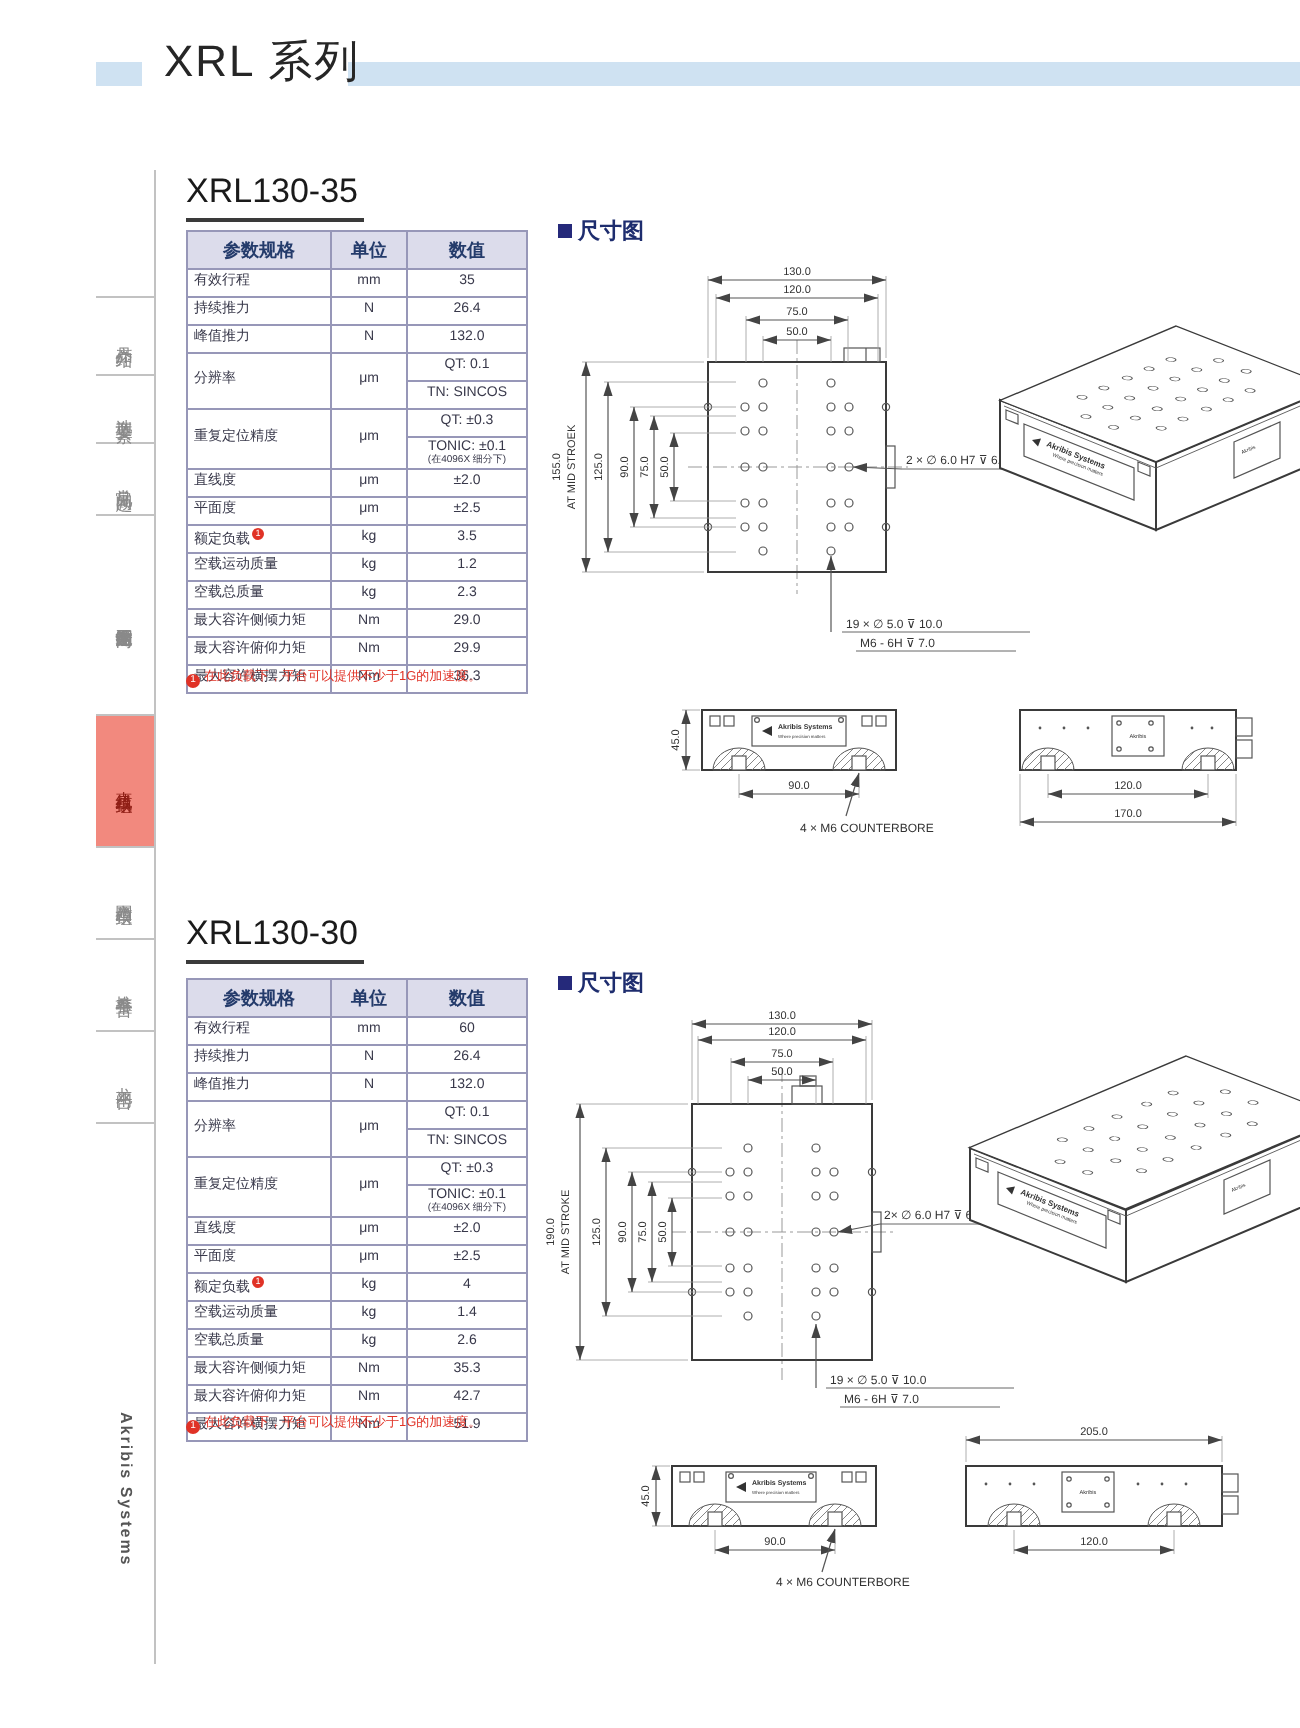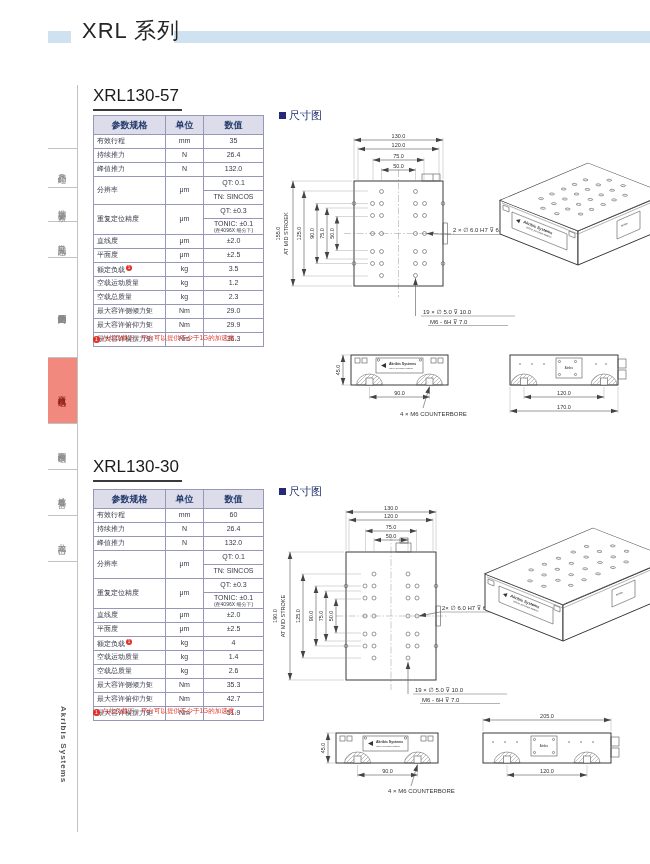--- a/index.html
+++ b/index.html
@@ -30,21 +30,21 @@
   table.spec td{border:1px solid #9797b8;font-size:7px;color:#38384a;text-align:center;padding:0 1px;height:13px;line-height:1.15;}
   table.spec tr.tall td{height:15px;}
   table.spec td.n{text-align:left;padding-left:3px;}
   .sm{display:block;font-size:5px;color:#38384a;}
   .mk{display:inline-block;width:6px;height:6px;border-radius:50%;background:#e03226;color:#fff;font-size:4.5px;
       line-height:6px;text-align:center;vertical-align:super;margin-left:1px;}
   .foot{position:absolute;font-size:6.5px;color:#e03226;white-space:nowrap;}
   .fmk{display:inline-block;width:7px;height:7px;border-radius:50%;background:#e03226;color:#fff;font-size:5px;
       line-height:7px;text-align:center;margin-right:2px;vertical-align:-1px;}
   
-  .dimlab{position:absolute;font-size:11px;font-weight:normal;color:#1e2d6e;white-space:nowrap;}
+  .dimlab{position:absolute;font-size:11px;font-weight:bold;color:#1e2d6e;white-space:nowrap;}
   .sq{display:inline-block;width:7px;height:7px;background:#25297a;margin-right:3px;}
   
   svg{position:absolute;}
   svg .body{stroke:#3a3a3a;stroke-width:1;fill:none;}
   svg .thin{stroke:#555;stroke-width:0.6;fill:none;}
   svg .thin2{stroke:#555;stroke-width:0.45;fill:none;}
   svg .dim{stroke:#555;stroke-width:0.6;fill:none;}
   svg .ext{stroke:#999;stroke-width:0.4;fill:none;}
   svg .cl{stroke:#999;stroke-width:0.5;fill:none;stroke-dasharray:7 2 1.5 2;}
   svg .hole{stroke:#555;stroke-width:0.6;fill:none;}
@@ -74,21 +74,21 @@
     <div class="tab h34">选型要素</div>
     <div class="tab h36">常见问题</div>
     <div class="tab tight h100">龙门平台的运动控制介绍</div>
     <div class="tab active h66">直线模组</div>
     <div class="tab h46">音圈模组</div>
     <div class="tab h46">堆叠平台</div>
     <div class="tab h46">龙门平台</div>
   </nav>
   <div class="brand-vert">Akribis Systems</div>
 
-  <div class="sec-title" style="left:45px;top:86px;">XRL130-57</div>
+  <div class="sec-title" style="left:45px;top:86px;">XRL130-35</div>
 
   <table class="spec" style="left:45px;top:115px;">
     <colgroup>
         <col style="width:72px">
         <col style="width:38px">
         <col style="width:60px">
       </colgroup>
     <thead>
       <tr>
         <th>参数规格</th>

